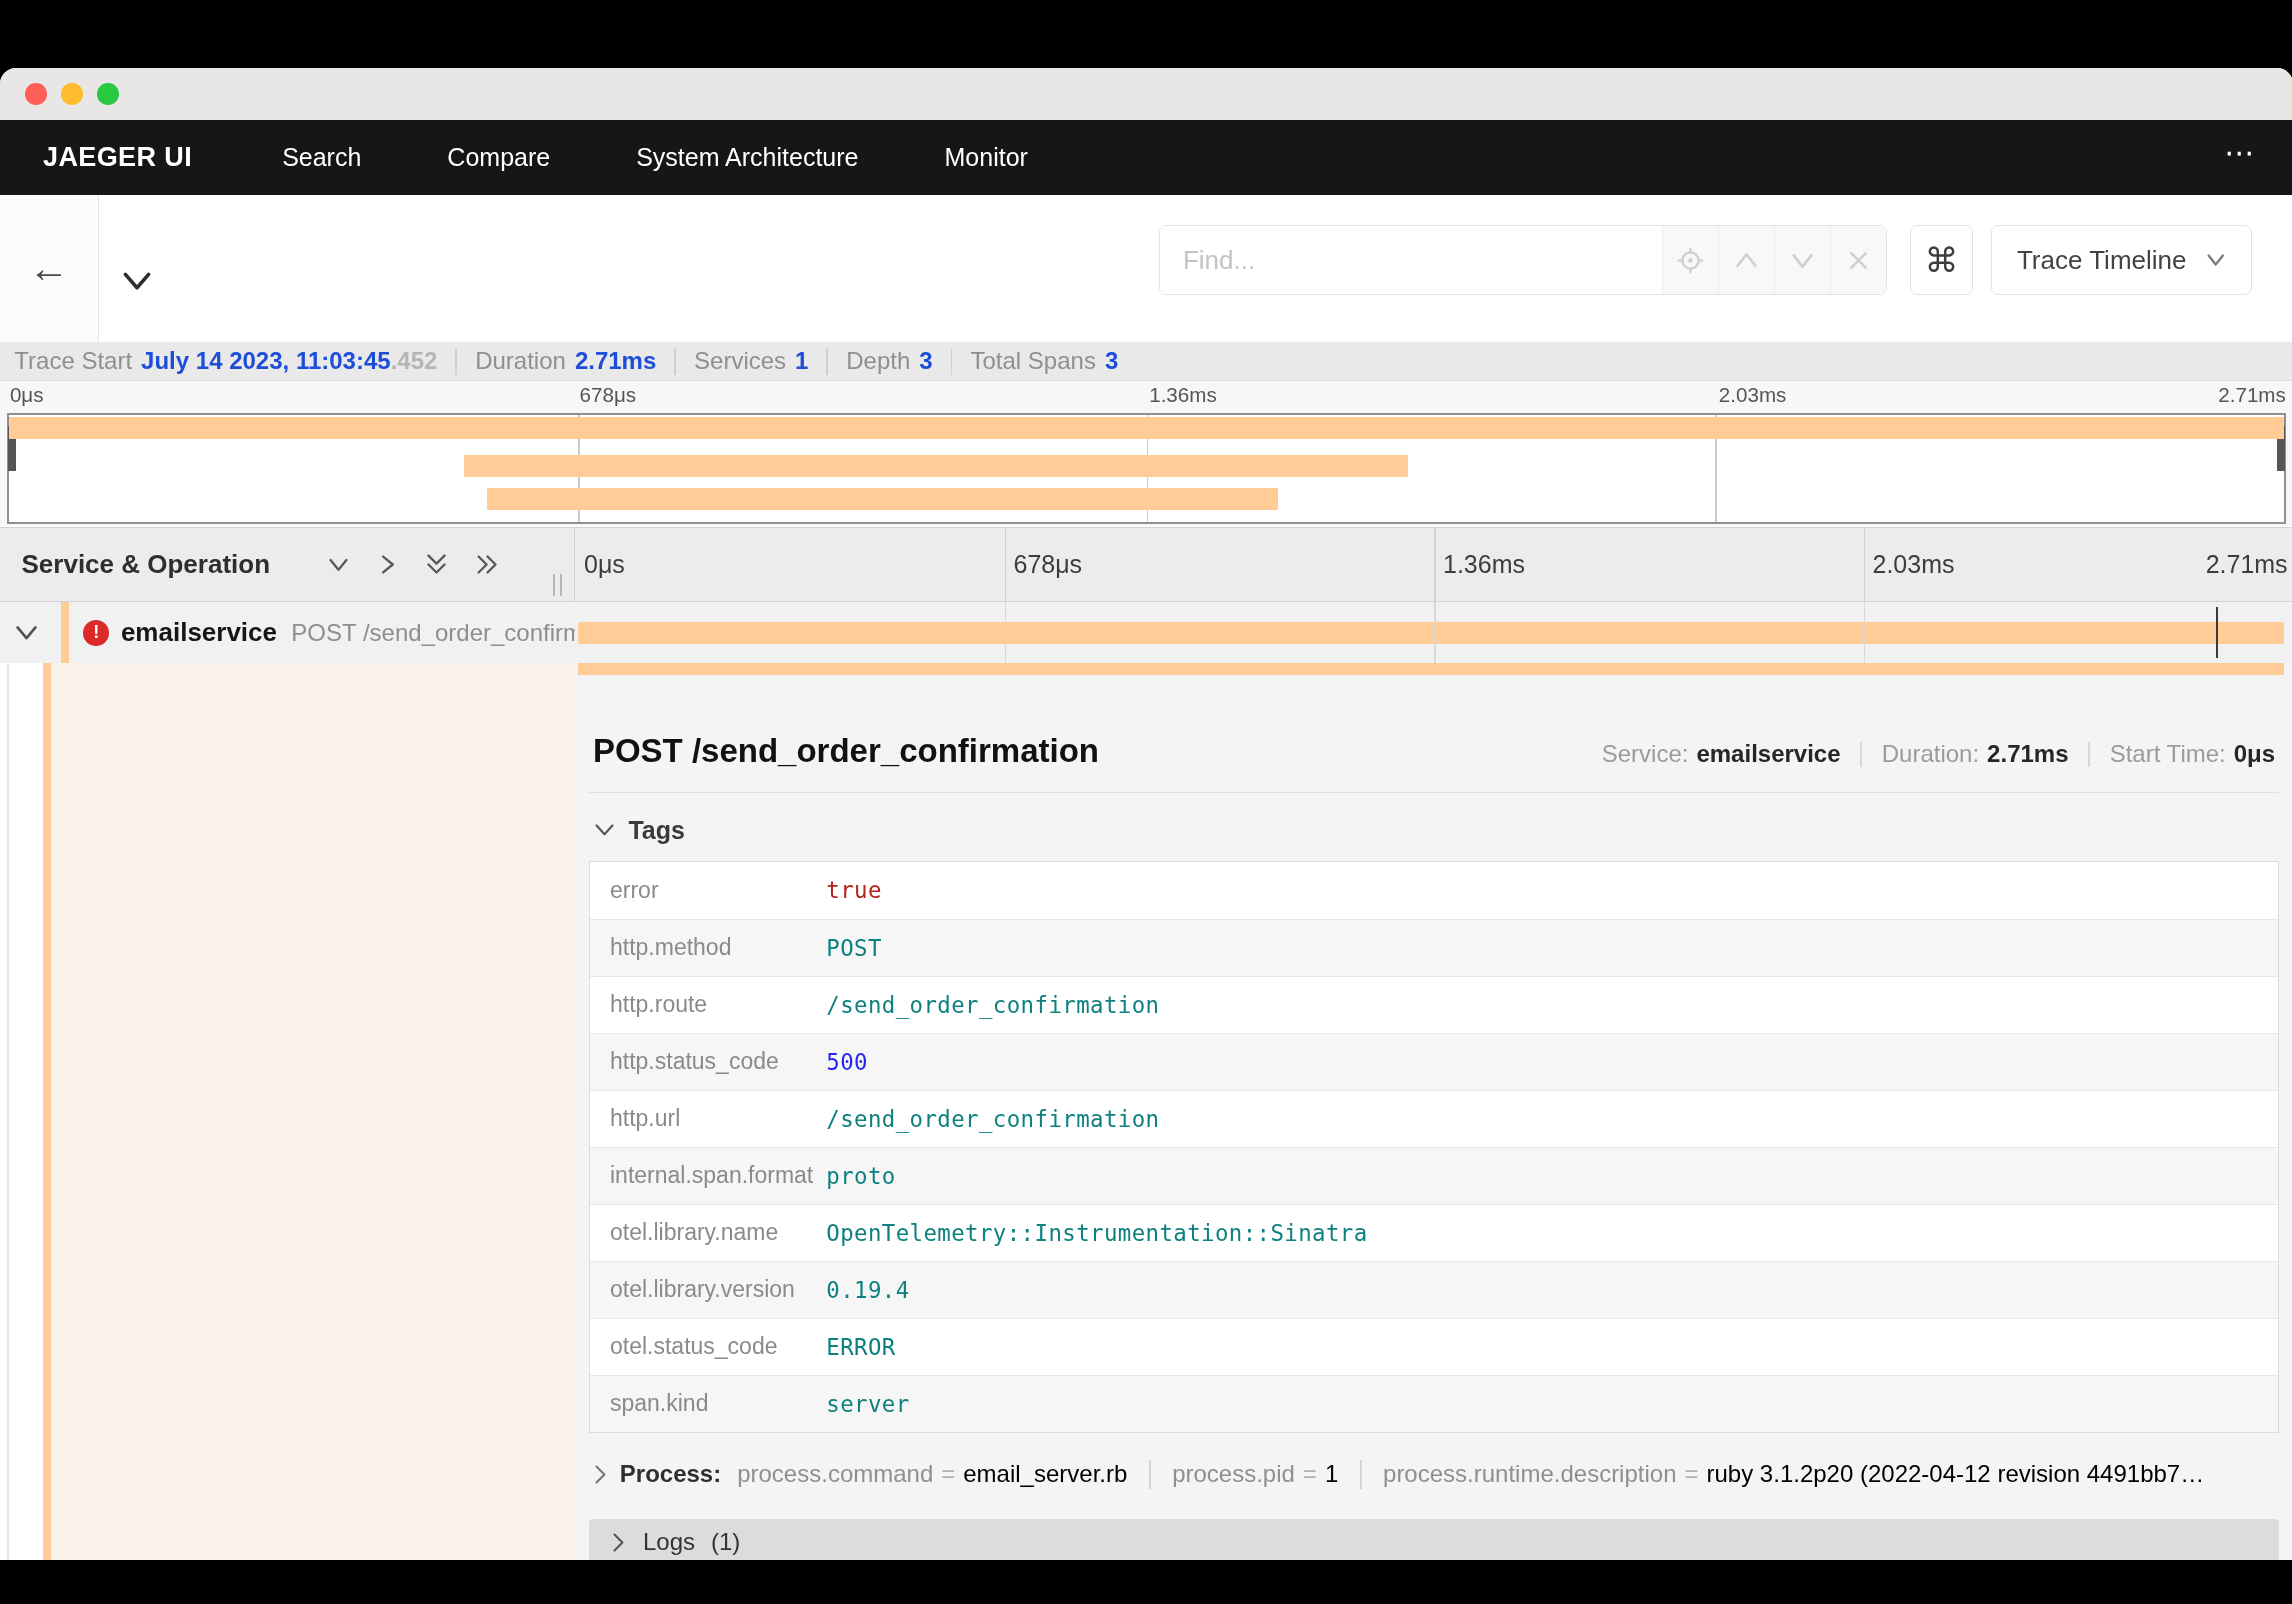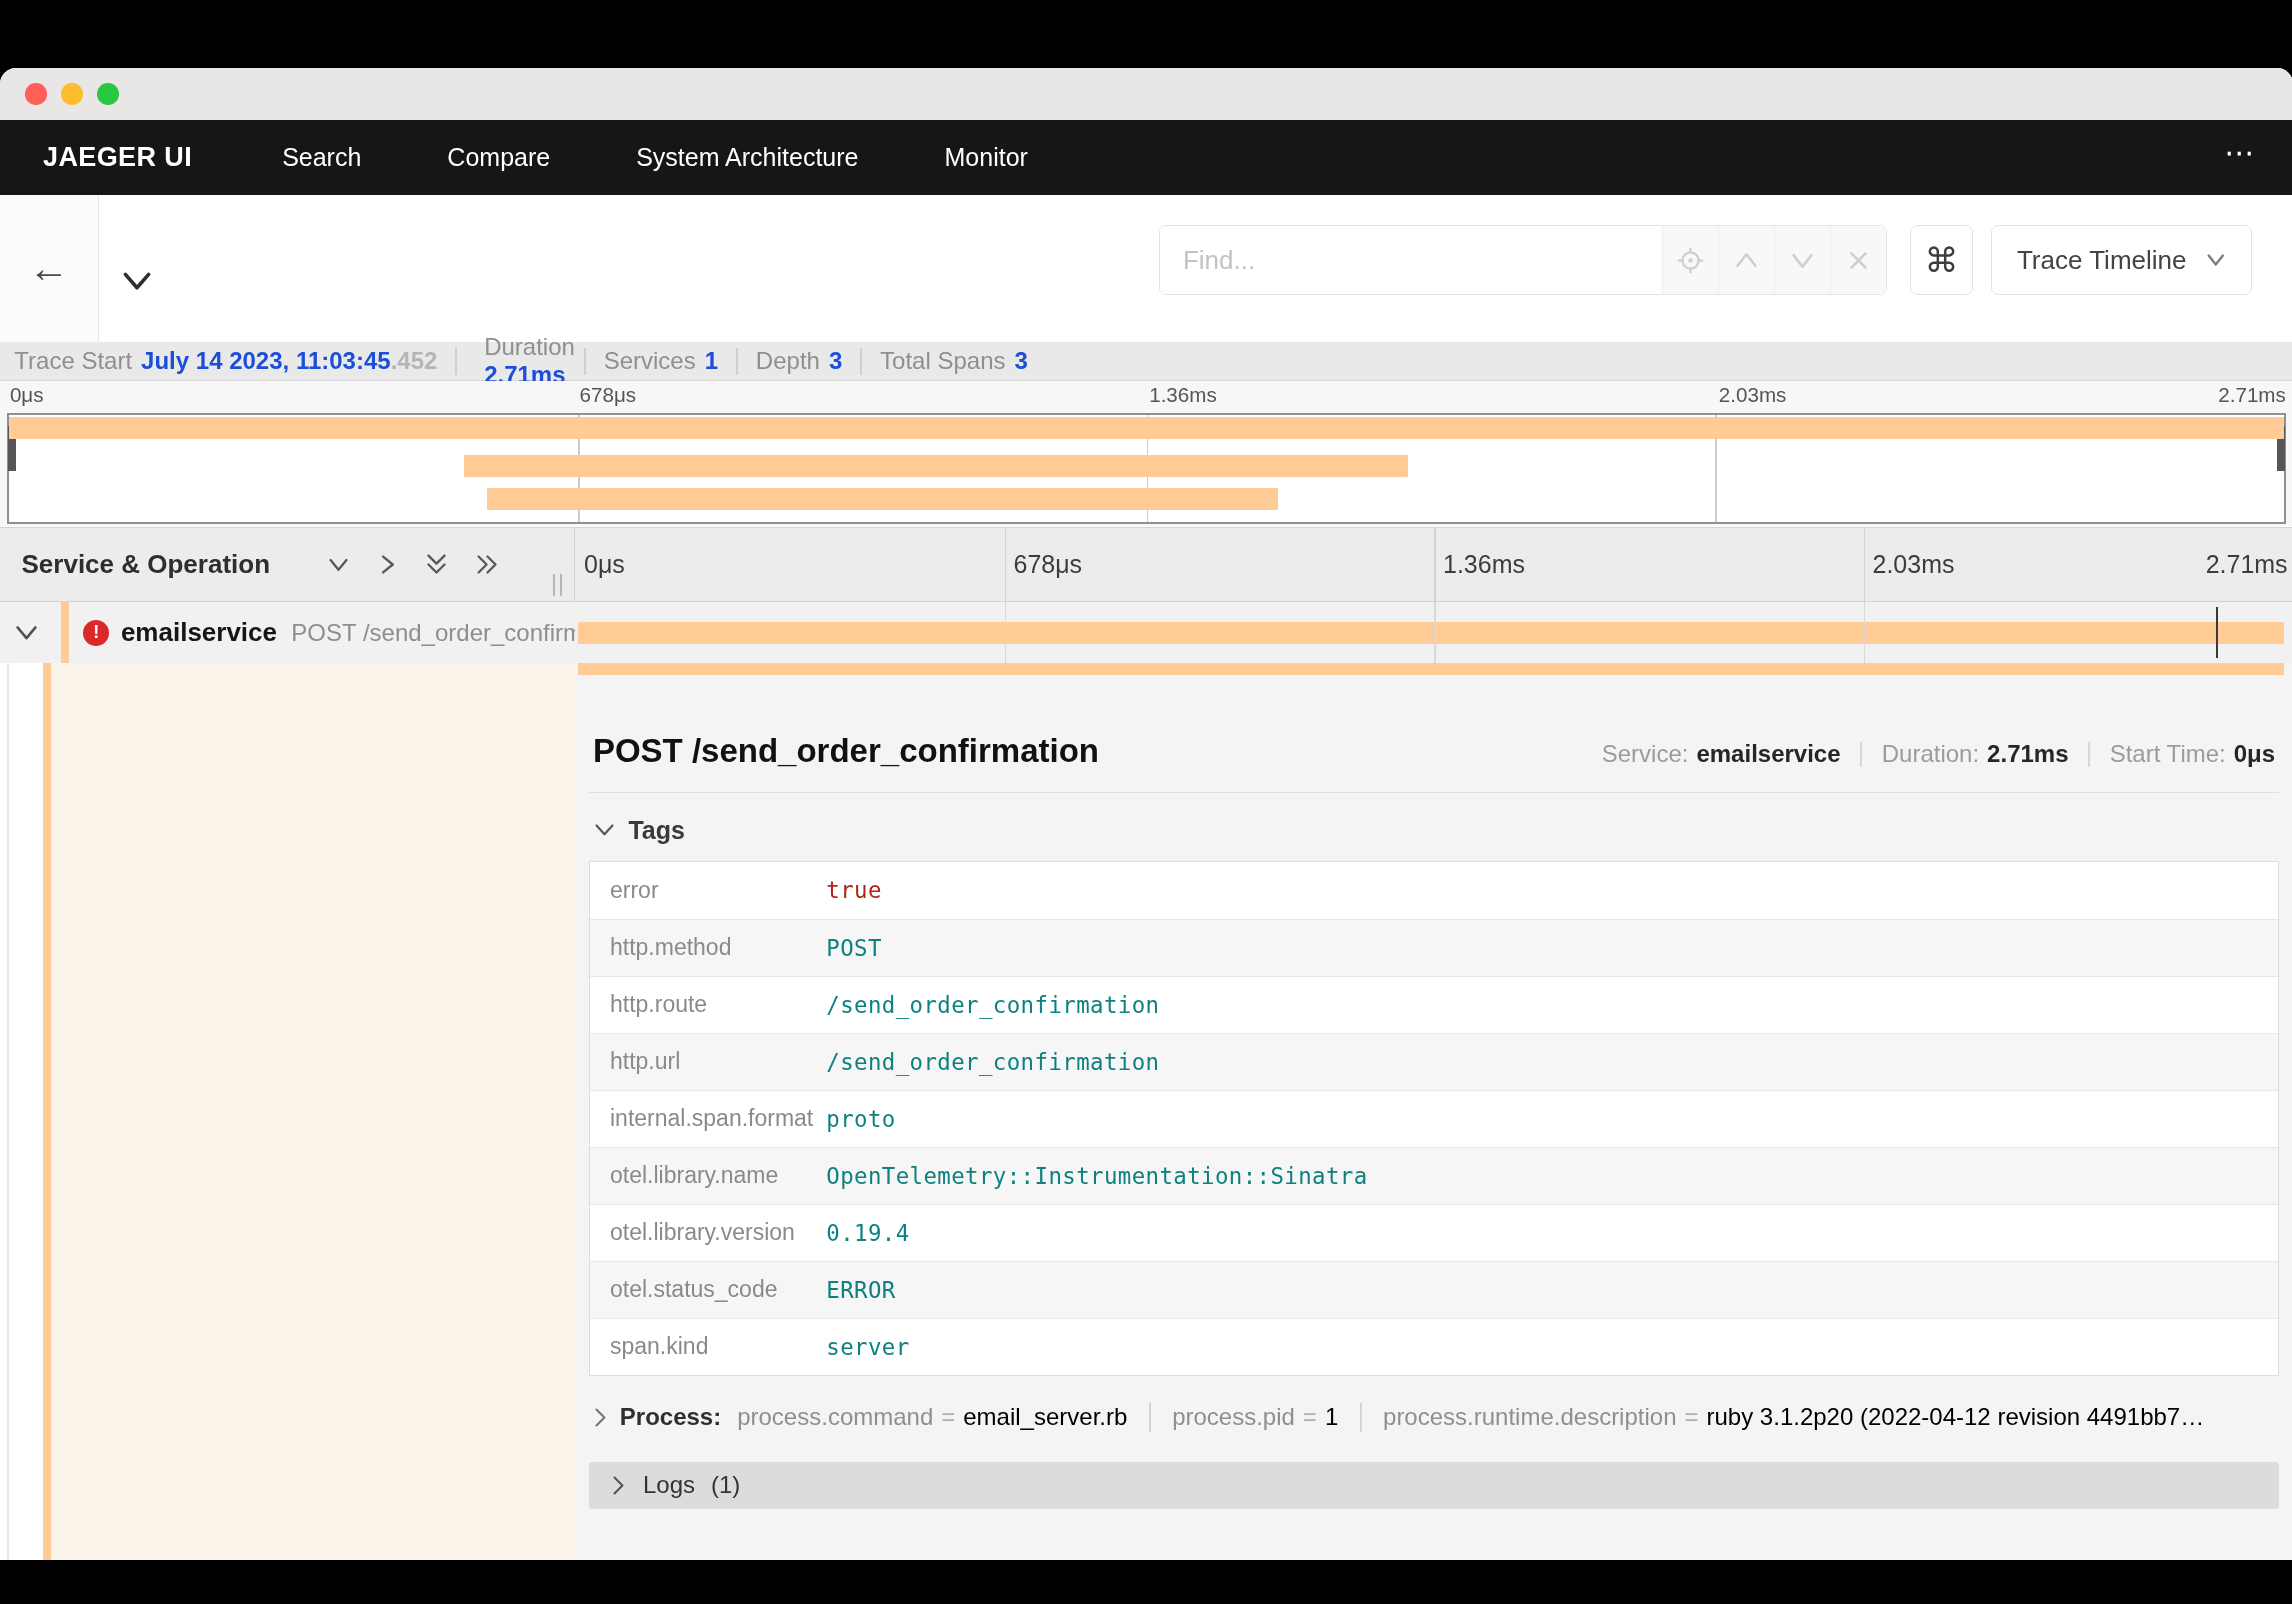--- a/index.html
+++ b/index.html
@@ -192,21 +192,21 @@
     </div>
   </div>
 
   <div class="summary-bar" id="summary-bar">
       <span class="sum-item" style="display: flex; align-items: baseline;">
         <span class="sum-label">Trace Start</span>
         <span class="sum-value">July 14 2023, 11:03:45</span>
         <span class="sum-muted">.452</span>
       </span>
       <span class="sum-div"></span>
-      <span class="sum-item" style="display: flex; align-items: baseline; flex-direction: column;">
+      <span class="sum-item" style="display: flex; align-items: baseline;">
         <span class="sum-label">Duration</span>
         <span class="sum-value">2.71ms</span>
       </span>
       <span class="sum-div"></span>
       <span class="sum-item" style="display: flex; align-items: baseline;">
         <span class="sum-label">Services</span>
         <span class="sum-value">1</span>
       </span>
       <span class="sum-div"></span>
       <span class="sum-item" style="display: flex; align-items: baseline;">
@@ -340,20 +340,24 @@
             </div>
             <div class="tag-row">
               <span class="tag-key">http.method</span>
               <span class="tag-value v-string" style="color: rgb(14, 128, 128);">POST</span>
             </div>
             <div class="tag-row">
               <span class="tag-key">http.route</span>
               <span class="tag-value v-string" style="color: rgb(14, 128, 128);">/send_order_confirmation</span>
             </div>
             <div class="tag-row">
+              <span class="tag-key">http.status_code</span>
+              <span class="tag-value v-number" style="color: rgb(37, 37, 240);">500</span>
+            </div>
+            <div class="tag-row">
               <span class="tag-key">http.url</span>
               <span class="tag-value v-string" style="color: rgb(14, 128, 128);">/send_order_confirmation</span>
             </div>
             <div class="tag-row">
               <span class="tag-key">internal.span.format</span>
               <span class="tag-value v-string" style="color: rgb(14, 128, 128);">proto</span>
             </div>
             <div class="tag-row">
               <span class="tag-key">otel.library.name</span>
               <span class="tag-value v-string" style="color: rgb(14, 128, 128);">OpenTelemetry::Instrumentation::Sinatra</span>

